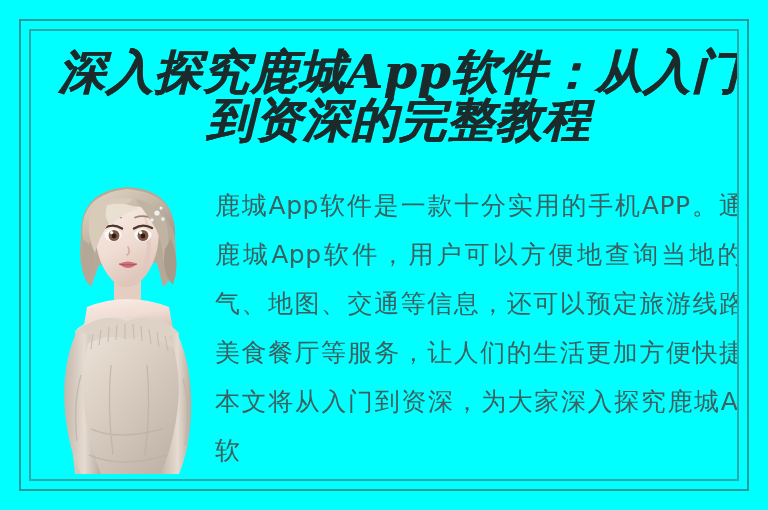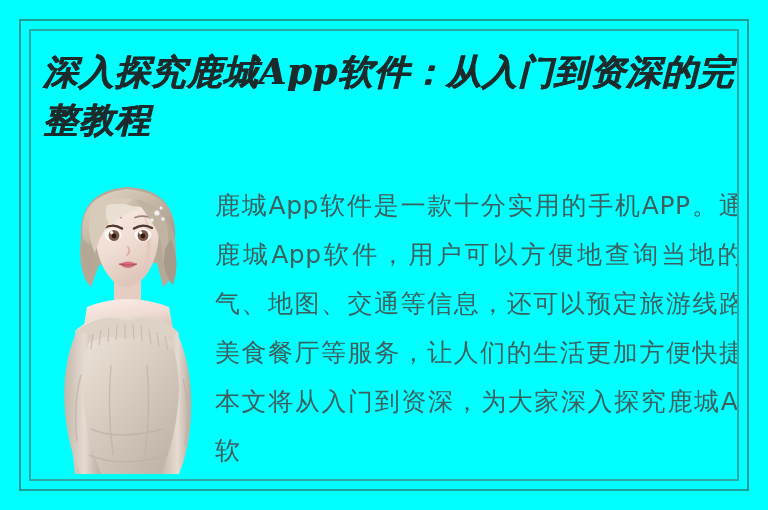--- a/index.html
+++ b/index.html
@@ -50,27 +50,28 @@
   }
 
   .title {
     position: absolute;
     left: 12px;
     top: 17px;
     width: 712px;
     margin: 0;
     color: #1b2b2b;
     font-family: "DejaVu Serif", "Liberation Serif", serif;
-    font-size: 35px;
+    font-size: 47px;
     font-weight: bold;
     font-style: italic;
     line-height: 48px;
     letter-spacing: 1px;
     white-space: normal;
     text-shadow: 0.6px 0 0 #1b2b2b, -0.4px 0.4px 0 #21403f;
+    text-align: center;
   }
 
   
   .figure-wrap {
     position: absolute;
     left: 20px;
     top: 148px;
     width: 152px;
     height: 295px;
     overflow: hidden;

